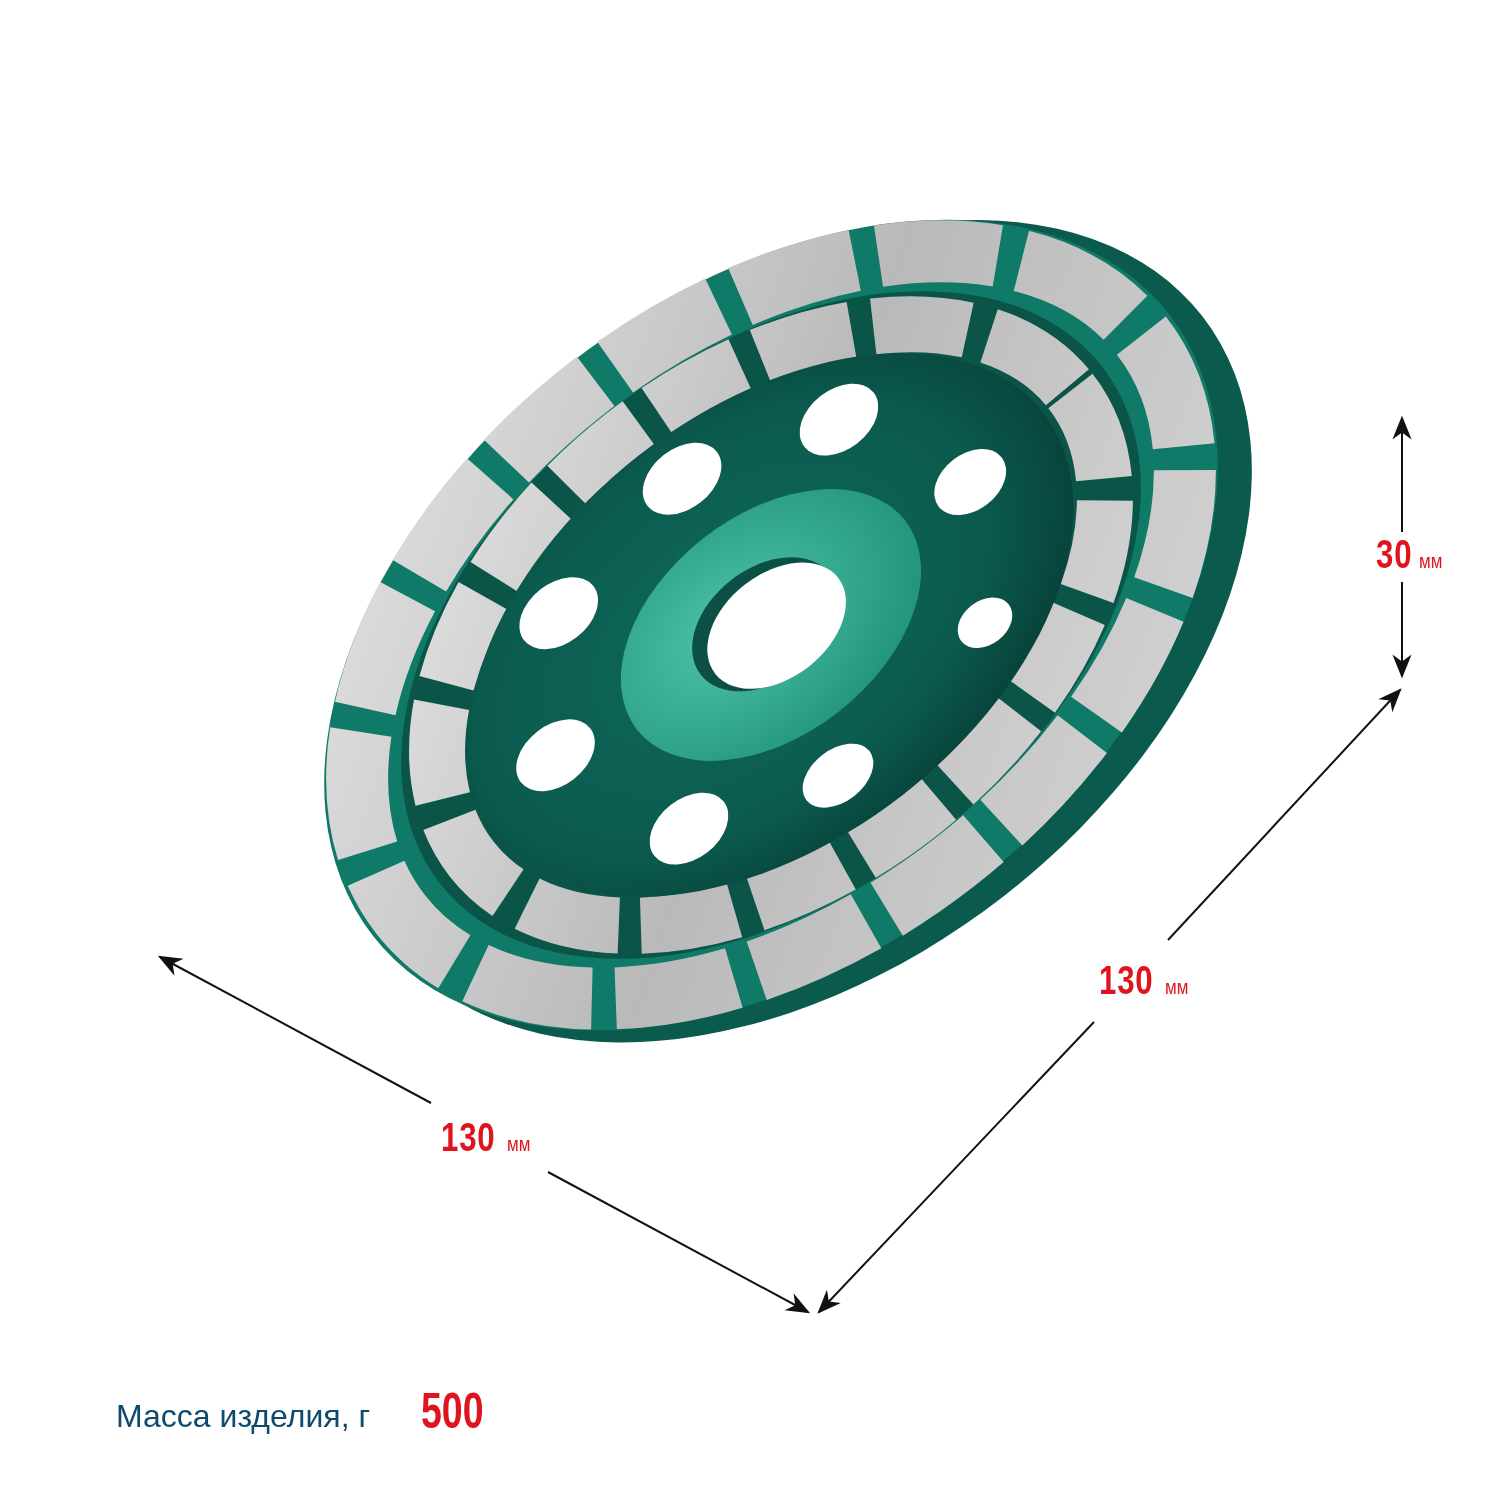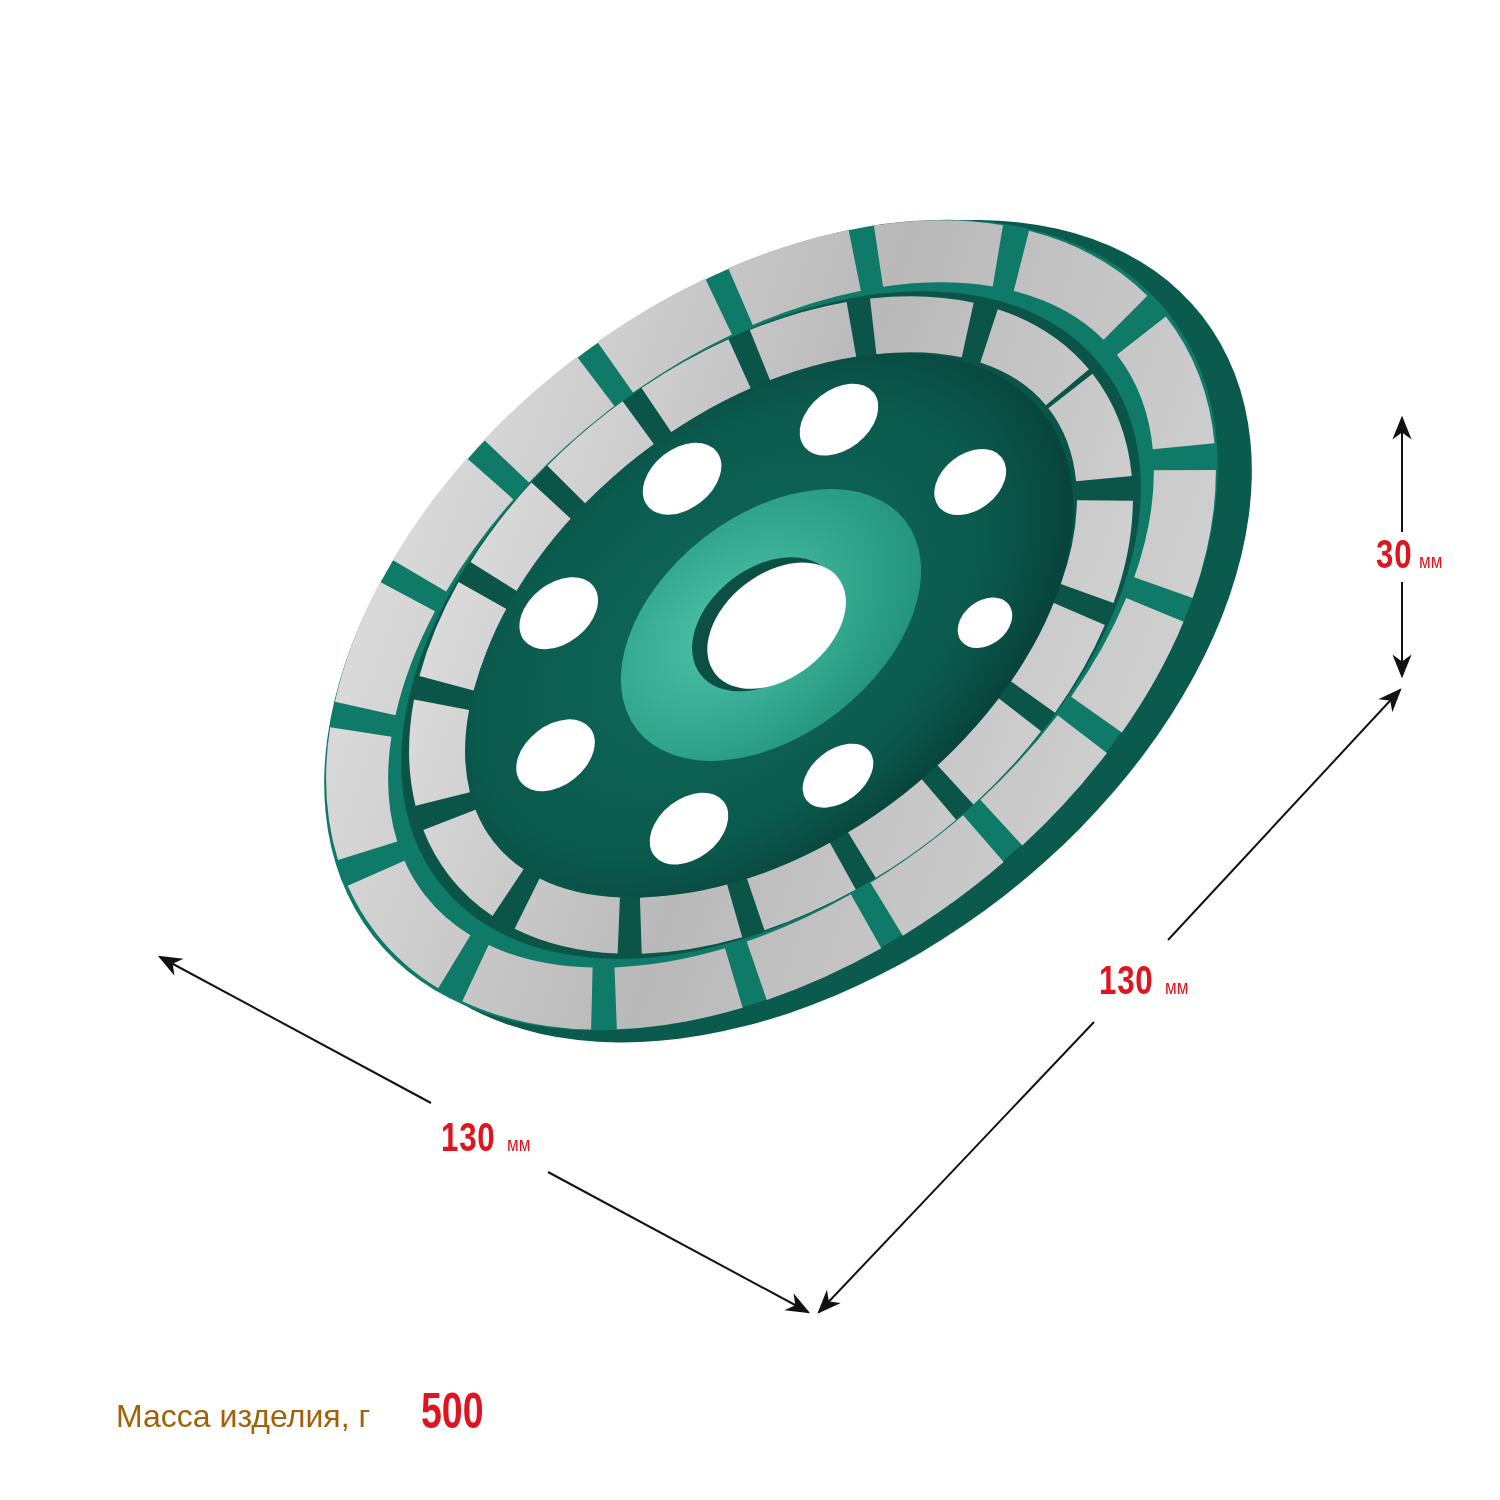--- a/index.html
+++ b/index.html
@@ -3,21 +3,21 @@
 <meta charset="utf-8">
 <style>
   html, body { margin: 0; padding: 0; background: #ffffff; }
   body { width: 1500px; height: 1500px; position: relative; overflow: hidden;
          font-family: "Liberation Sans", "DejaVu Sans", sans-serif; }
   #stage { position: absolute; left: 0; top: 0; width: 1500px; height: 1444px; margin-left: 36px; }
   .dim-label { position: absolute; color: #e0141e; font-family: "Liberation Sans Narrow", "Liberation Sans", sans-serif;
                font-weight: bold; white-space: nowrap; line-height: 1; }
   .dim-label .num { font-size: 40px; letter-spacing: 1px; transform: scaleX(0.78); display: inline-block; transform-origin: left center; }
   .dim-label .unit { font-size: 20px; font-weight: normal; display: inline-block; transform: scaleX(0.85); transform-origin: left center; margin-left: -8px; }
-  .mass { position: absolute; left: 80px; top: 1478px; font-size: 32px; color: #a16207; font-weight: normal; white-space: nowrap; }
+  .mass { position: absolute; left: 80px; top: 1478px; font-size: 32px; color: #0c4a6e; font-weight: normal; white-space: nowrap; }
   .mass-val { position: absolute; left: 385px; top: 1462px; font-size: 50px; color: #e0141e; font-weight: bold;
               display: inline-block; transform: scaleX(0.75); transform-origin: left center; }
 </style>
 </head>
 <body>
 
 <div id="stage">
   <svg width="1500" height="1500" viewBox="0 0 1500 1500" xmlns="http://www.w3.org/2000/svg">
     <defs>
       <marker id="ah" viewBox="0 0 10 10" refX="9" refY="5" markerWidth="12" markerHeight="14" orient="auto-start-reverse">

